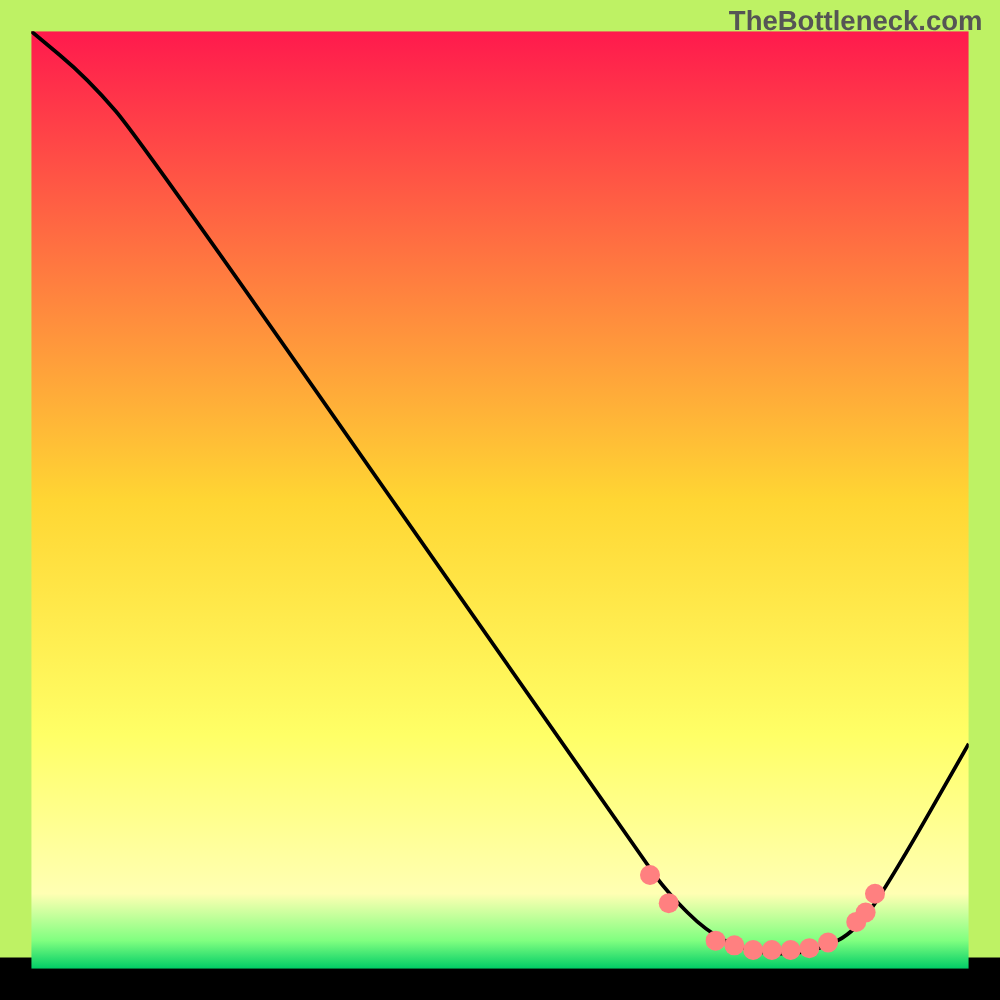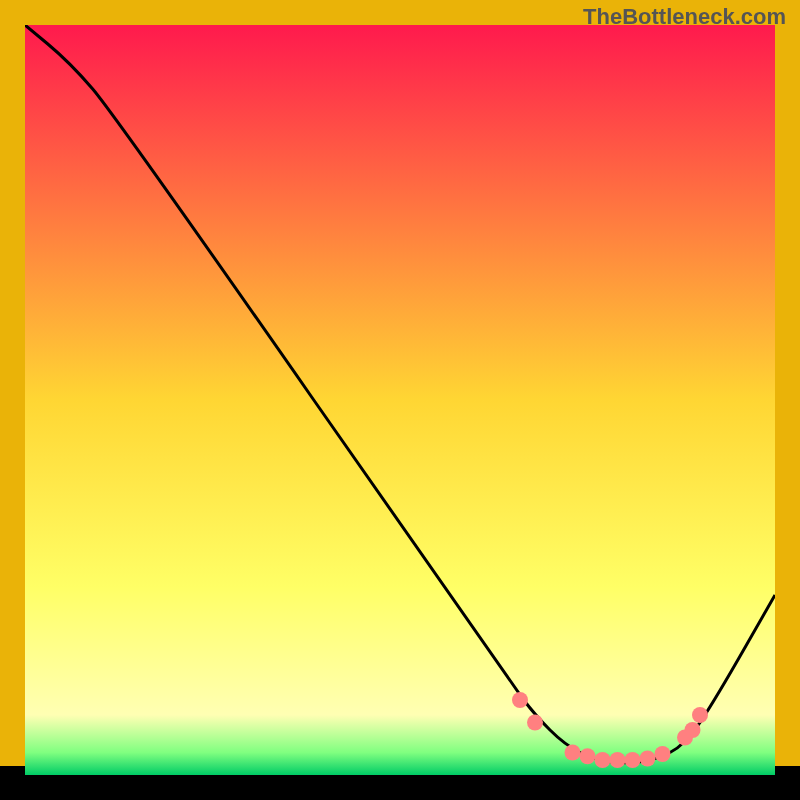--- a/index.html
+++ b/index.html
@@ -8,21 +8,21 @@
     background: #000;
     width: 800px;
     height: 800px;
     overflow: hidden;
     font-family: Arial, sans-serif;
   }
   .chart-container {
     position: relative;
     width: 800px;
     height: 766px;
-    background: #eab308;
+    background: #bef264;
   }
   .watermark {
     position: absolute;
     top: 4px;
     right: 14px;
     font-size: 22px;
     font-weight: bold;
     color: #555;
     z-index: 10;
   }

